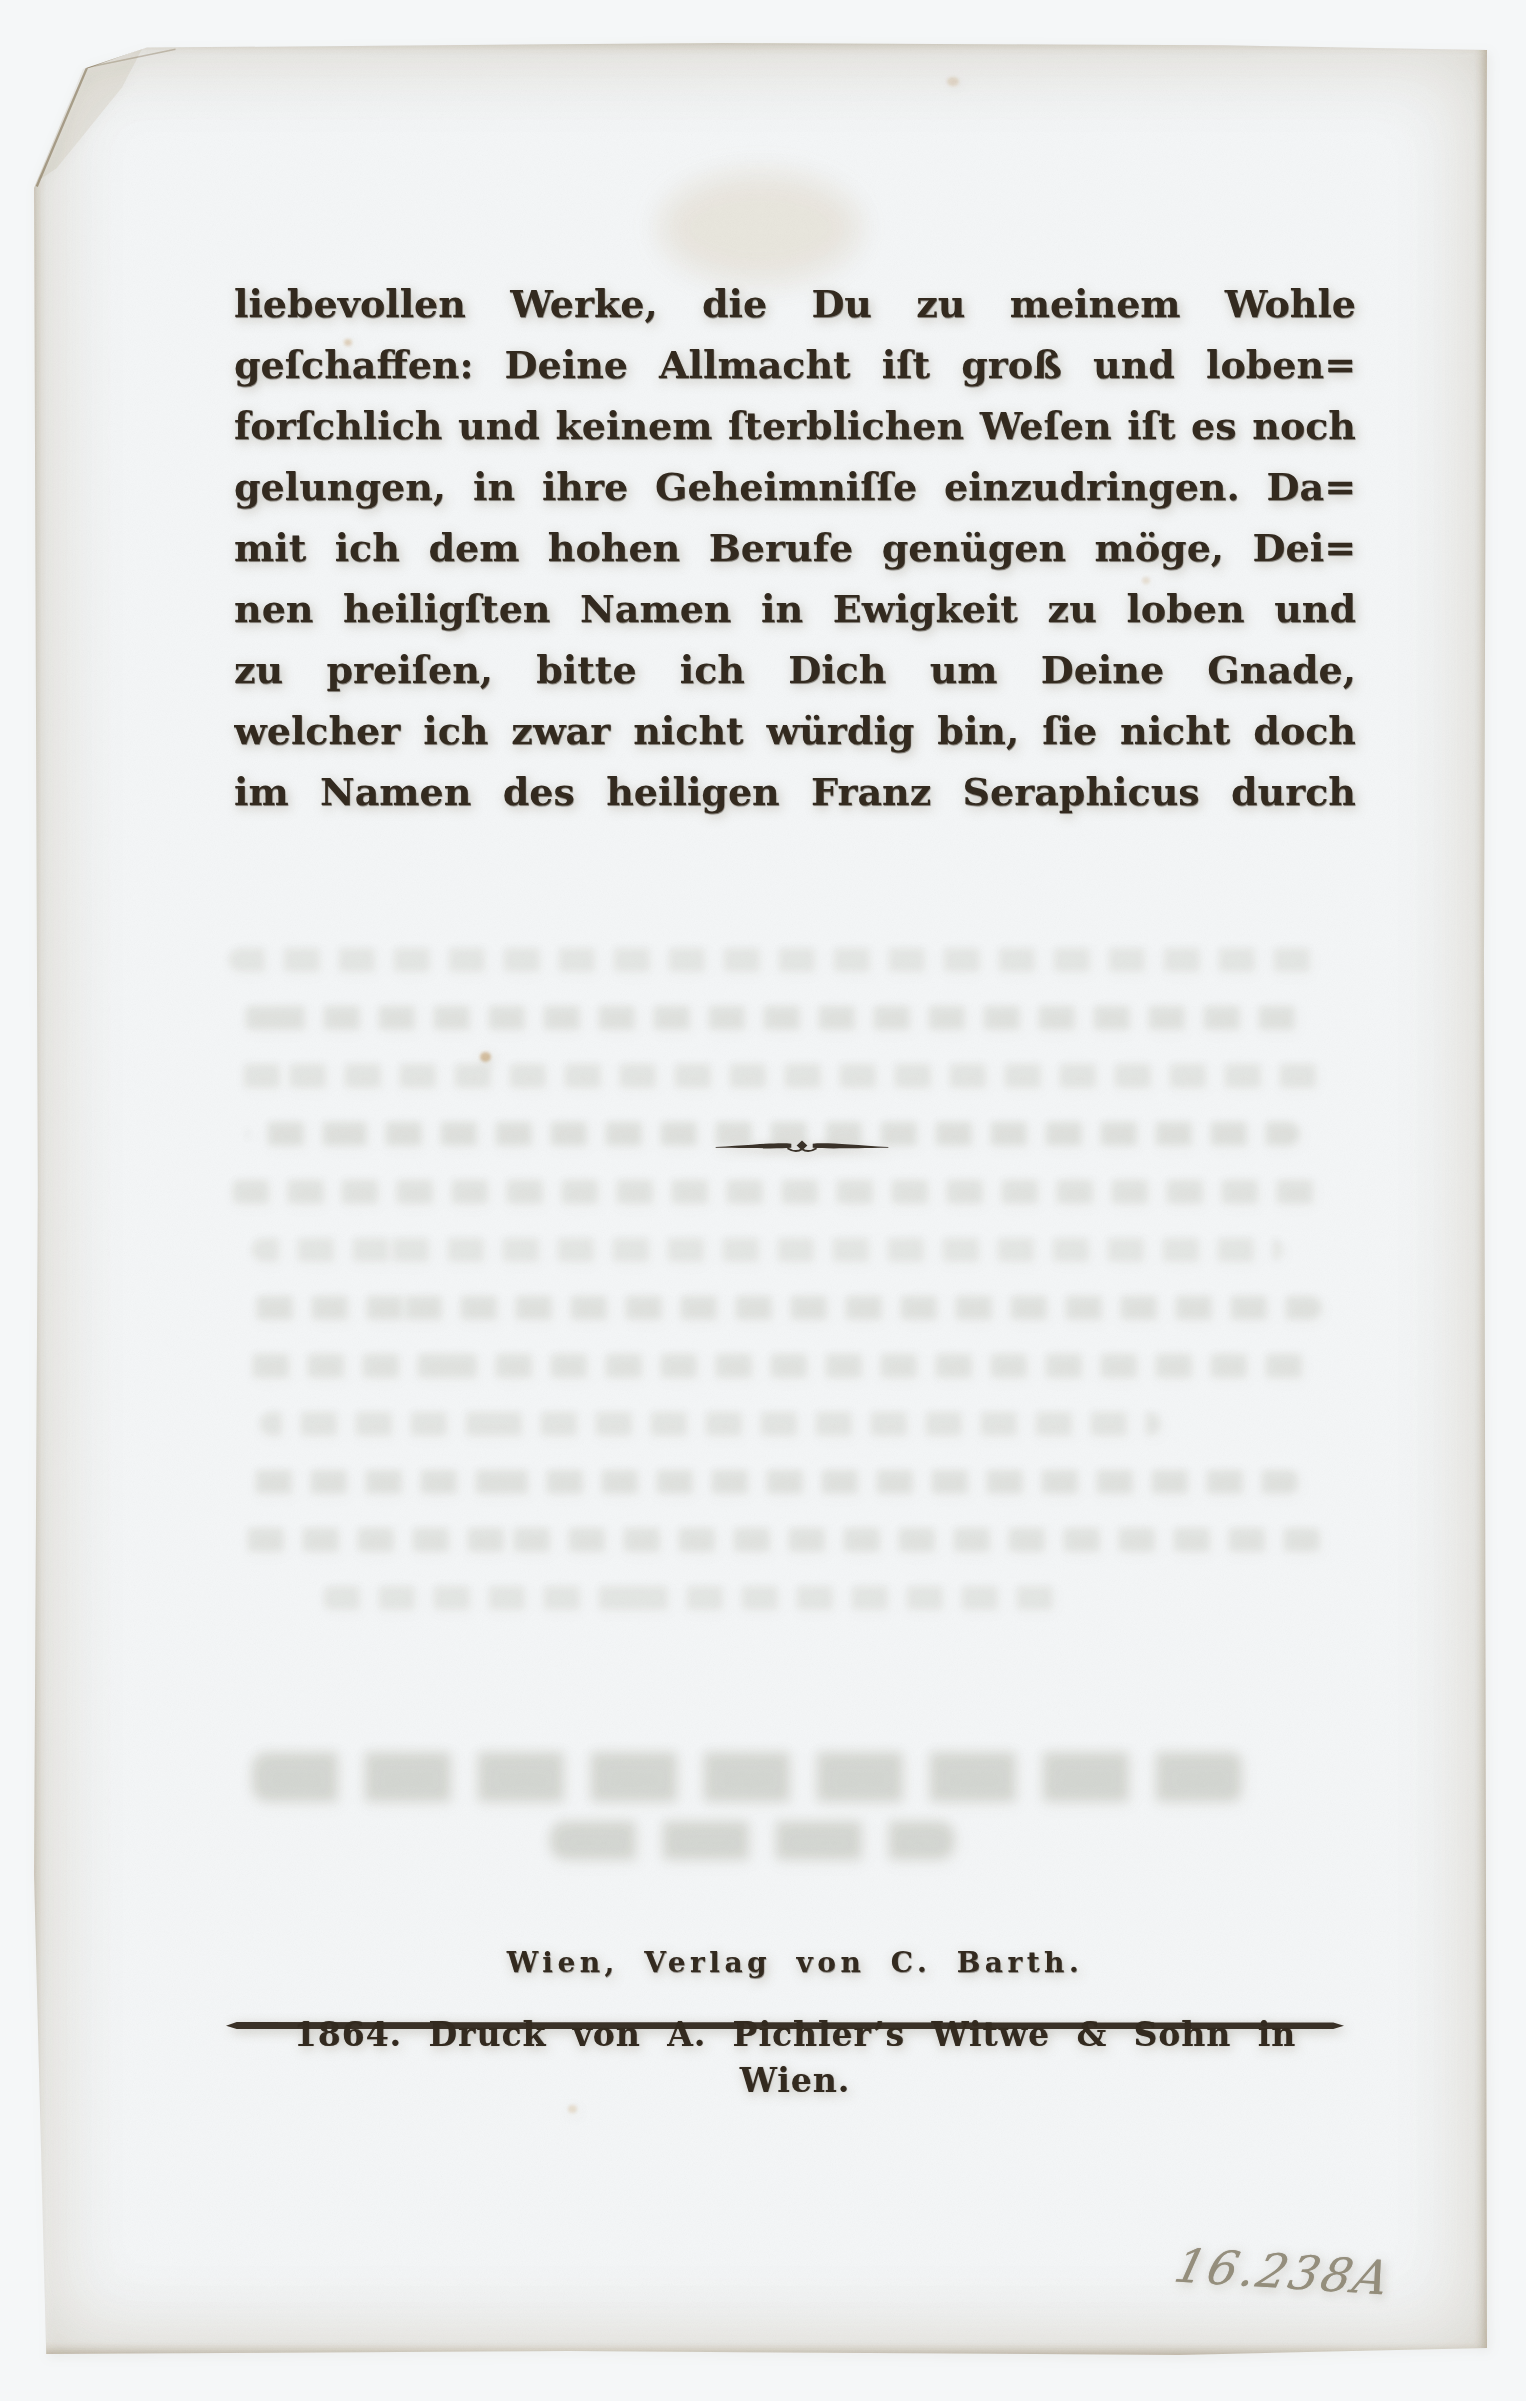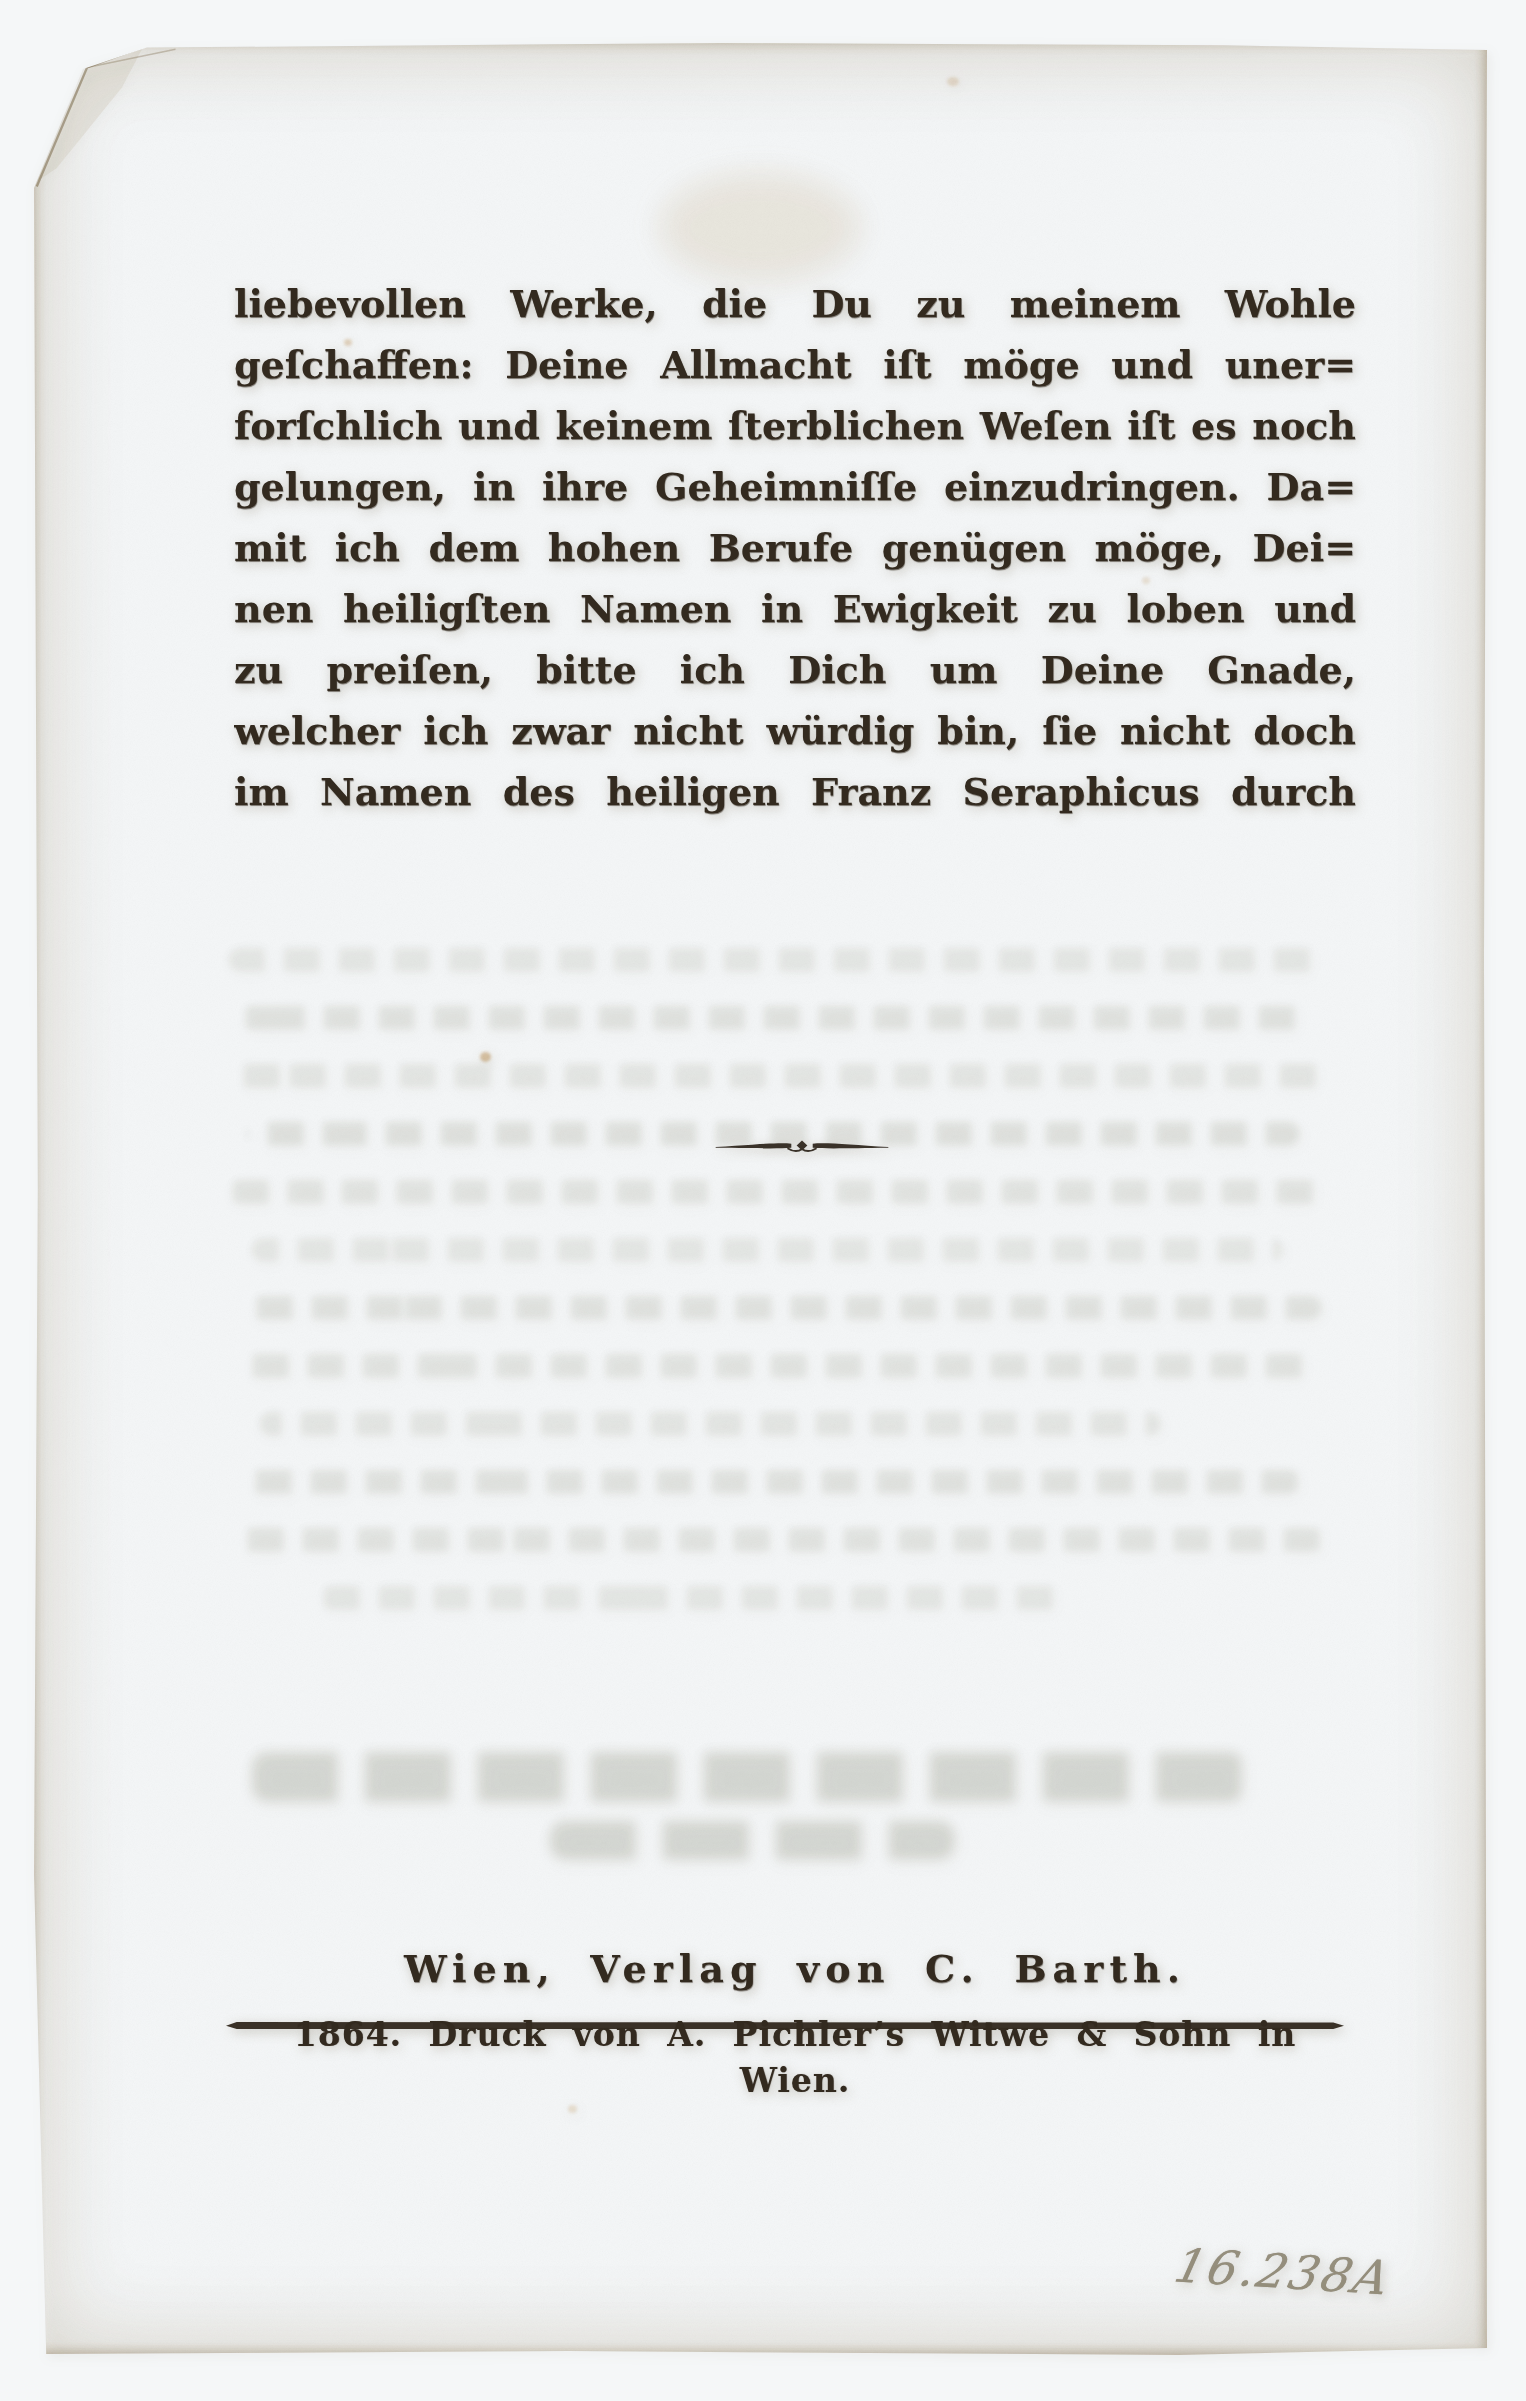--- a/index.html
+++ b/index.html
@@ -51,21 +51,21 @@
     background:repeating-linear-gradient(90deg, rgba(122,127,103,.95) 0 35px,
       rgba(122,127,103,0) 35px 55px);}
   .st-head{position:absolute;border-radius:15.3px;filter:blur(5.3px);opacity:.20;
     background:repeating-linear-gradient(90deg, rgba(116,121,98,.95) 0 85px,
       rgba(116,121,98,0) 85px 113px);pointer-events:none;}
   .st-h1{left:252px;top:1752px;width:992px;height:49px;}
   .st-h2{left:549px;top:1821px;width:404px;height:38px;}
 
   
   .publisher{position:absolute;left:200px;top:1903px;width:1122px;
-    text-align:center;color:#332a1f;font-weight:700;font-size:38px;
+    text-align:center;color:#332a1f;font-weight:700;font-size:28px;
     letter-spacing:.16em;word-spacing:.40em;
     text-shadow:0.5px 0.5px 0.8px rgba(45,36,26,.5);}
   .rule{position:absolute;left:192px;top:1979px;width:1118px;height:6.9px;
     background:#3a3127;border-radius:3.1px;
     clip-path:polygon(0 55%,10.7px 0,calc(100% - 10.7px) 8%,100% 55%,
       calc(100% - 10.7px) 100%,10.7px 100%);}
   .printer{position:absolute;left:200px;top:1969px;width:1122px;
     text-align:center;color:#332a1f;font-weight:700;font-size:33px;
     line-height:46px;letter-spacing:.03em;word-spacing:.42em;
     text-shadow:0.4px 0.4px 0.8px rgba(45,36,26,.5);}
@@ -123,21 +123,21 @@
           <div class="st-row" style="top: 464px; left: 30.5px; width: 900px; opacity: 0.11; background-position: 226px 0px;"></div>
           <div class="st-row" style="top: 522px; left: 9.2px; width: 1061px; opacity: 0.13; background-position: 254px 0px;"></div>
           <div class="st-row" style="top: 580px; left: 3.1px; width: 1091px; opacity: 0.12; background-position: 282px 0px;"></div>
           <div class="st-row" style="top: 638px; left: 92px; width: 748px; opacity: 0.1; background-position: 311px 0px;"></div>
         </div>
       <div class="st-head st-h1" style="left:218px;top:1709px;"></div>
       <div class="st-head st-h2" style="left:516px;top:1778px;"></div>
 
       <div class="body-text">
           <div class="bline">liebevollen Werke, die Du zu meinem Wohle</div>
-          <div class="bline">geſchaffen: Deine Allmacht iſt möge und uner=</div>
+          <div class="bline">geſchaffen: Deine Allmacht iſt groß und loben=</div>
           <div class="bline">forſchlich und keinem ſterblichen Weſen iſt es noch</div>
           <div class="bline">gelungen, in ihre Geheimniſſe einzudringen. Da=</div>
           <div class="bline">mit ich dem hohen Berufe genügen möge, Dei=</div>
           <div class="bline">nen heiligſten Namen in Ewigkeit zu loben und</div>
           <div class="bline">zu preiſen, bitte ich Dich um Deine Gnade,</div>
           <div class="bline">welcher ich zwar nicht würdig bin, ſie nicht doch</div>
           <div class="bline">im Namen des heiligen Franz Seraphicus durch</div>
         </div>
 
       <svg class="ornament" viewBox="0 0 230 28">

